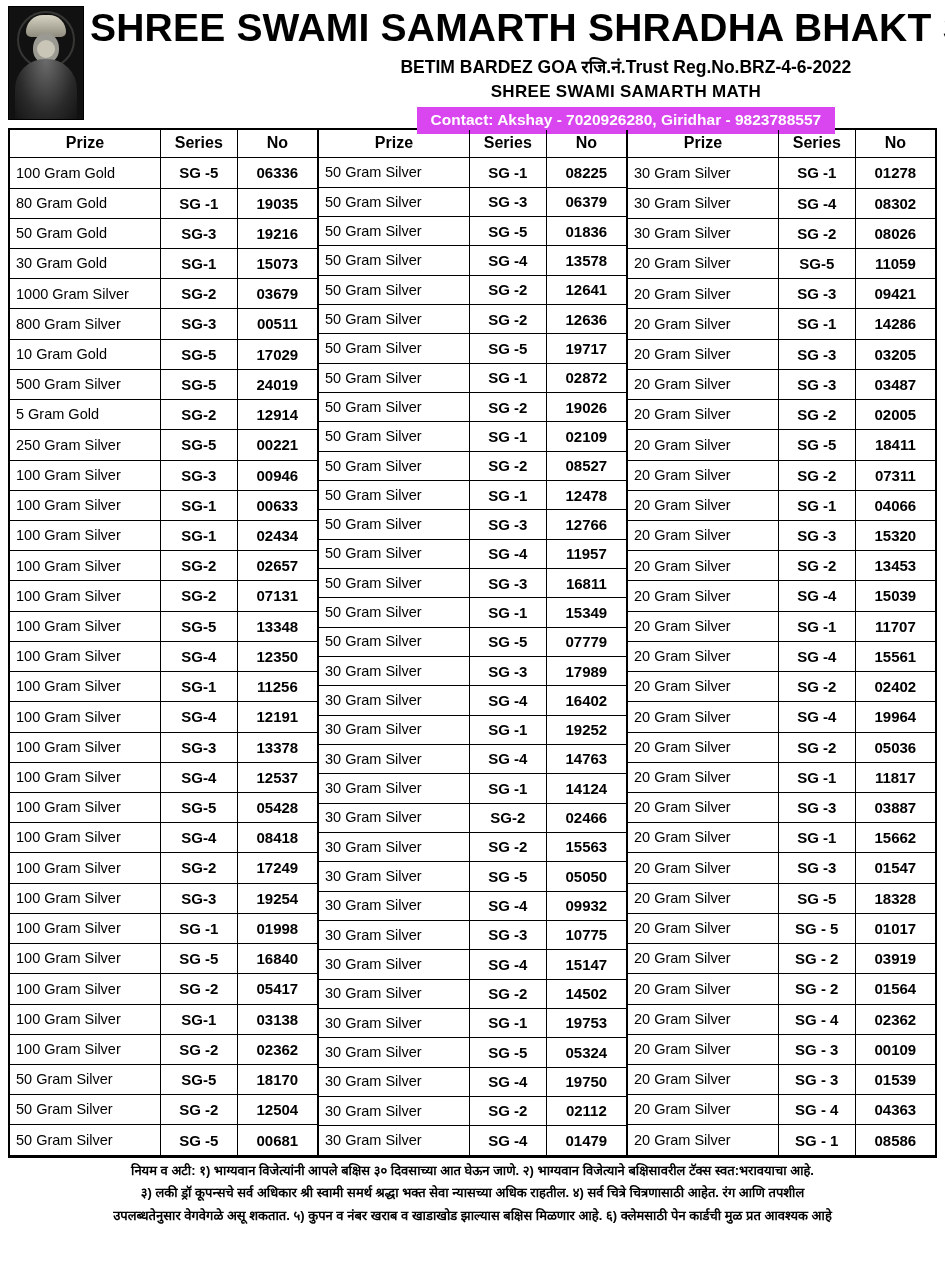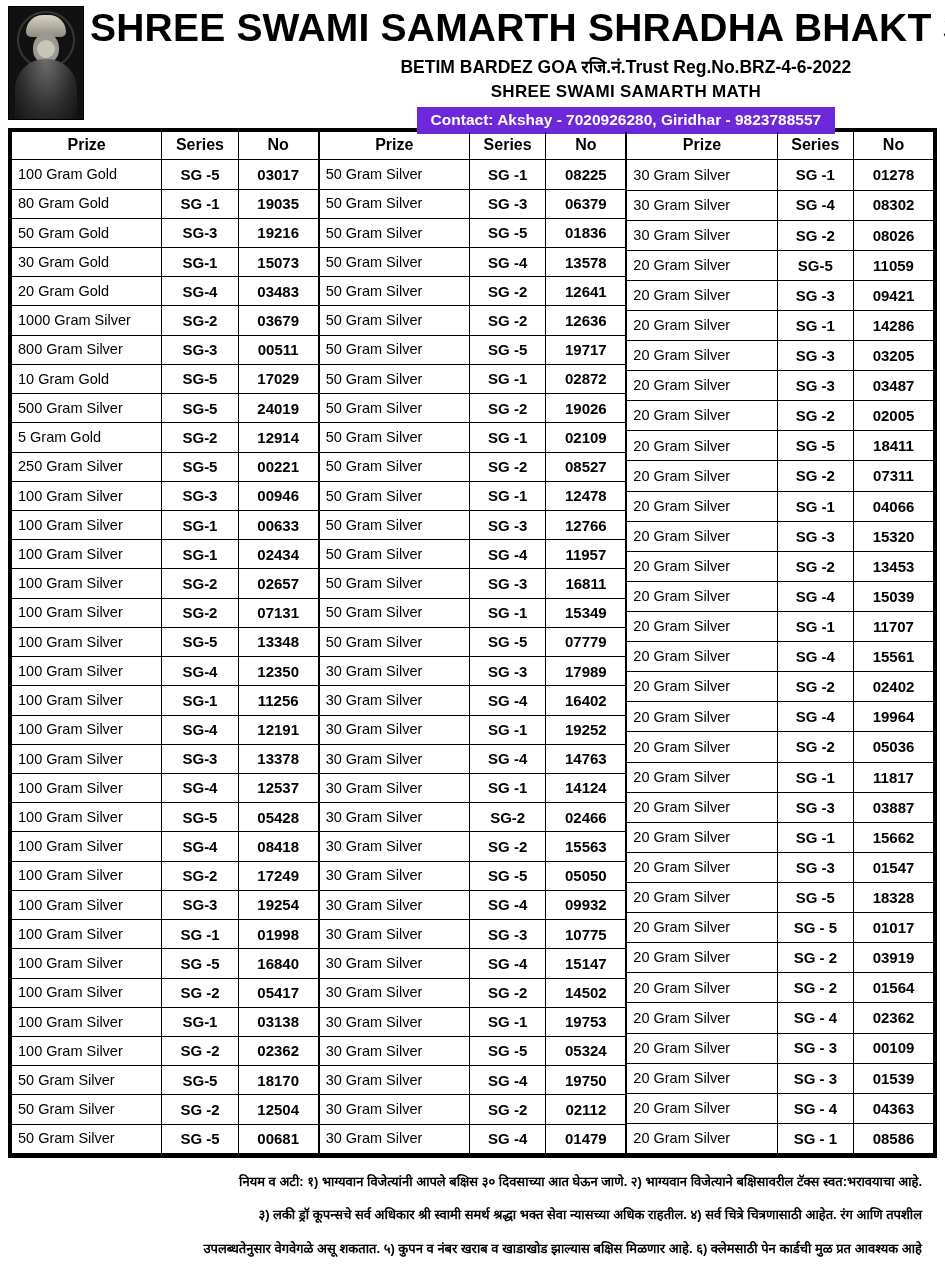--- a/index.html
+++ b/index.html
@@ -115,35 +115,35 @@
   }
   .title-sub2 {
     font-size: 17px;
     font-weight: bold;
     margin-top: 4px;
     text-align: right;
     letter-spacing: .3px;
   }
   .contact-bar {
     margin-top: 5px;
-    background: #6d28d9;
+    background: #d946ef;
     color: #fff;
     font-size: 15.5px;
     font-weight: bold;
     padding: 4px 14px 5px 14px;
     text-align: center;
     white-space: nowrap;
   }
 
   
   .columns {
     display: flex;
     gap: 0;
     margin-top: 4px;
-    border: 4px solid #000000;
+    border: 2px solid #000000;
     height: 1030px;
     box-sizing: border-box;
   }
   .col {
     flex: 1 1 0;
     display: flex;
     flex-direction: column;
     border-right: 2px solid #000;
     box-sizing: border-box;
   }
@@ -188,21 +188,21 @@
   table tr:first-child th { border-top: none; }
 
   
   .footer {
     margin-top: 3px;
     font-size: 13px;
     line-height: 1.42;
     text-align: center;
     font-weight: bold;
   }
-  .footer p { margin: 15px; text-align: right; }
+  .footer p { margin: 4px; }
 </style>
 </head>
 <body>
 
 <div class="page">
 
   <div class="header">
 
     <div class="portrait">
       <div class="halo"></div>
@@ -234,41 +234,36 @@
           <tr>
             <th>Prize</th>
             <th>Series</th>
             <th>No</th>
           </tr>
         </thead>
         <tbody>
             <tr>
               <td class="prize">100 Gram Gold</td>
               <td class="series">SG -5</td>
-              <td class="no">03017</td>
+              <td class="no">06336</td>
             </tr>
             <tr>
               <td class="prize">80 Gram Gold</td>
               <td class="series">SG -1</td>
               <td class="no">19035</td>
             </tr>
             <tr>
               <td class="prize">50 Gram Gold</td>
               <td class="series">SG-3</td>
               <td class="no">19216</td>
             </tr>
             <tr>
               <td class="prize">30 Gram Gold</td>
               <td class="series">SG-1</td>
               <td class="no">15073</td>
-            </tr>
-            <tr>
-              <td class="prize">20 Gram Gold</td>
-              <td class="series">SG-4</td>
-              <td class="no">03483</td>
             </tr>
             <tr>
               <td class="prize">1000 Gram Silver</td>
               <td class="series">SG-2</td>
               <td class="no">03679</td>
             </tr>
             <tr>
               <td class="prize">800 Gram Silver</td>
               <td class="series">SG-3</td>
               <td class="no">00511</td>

